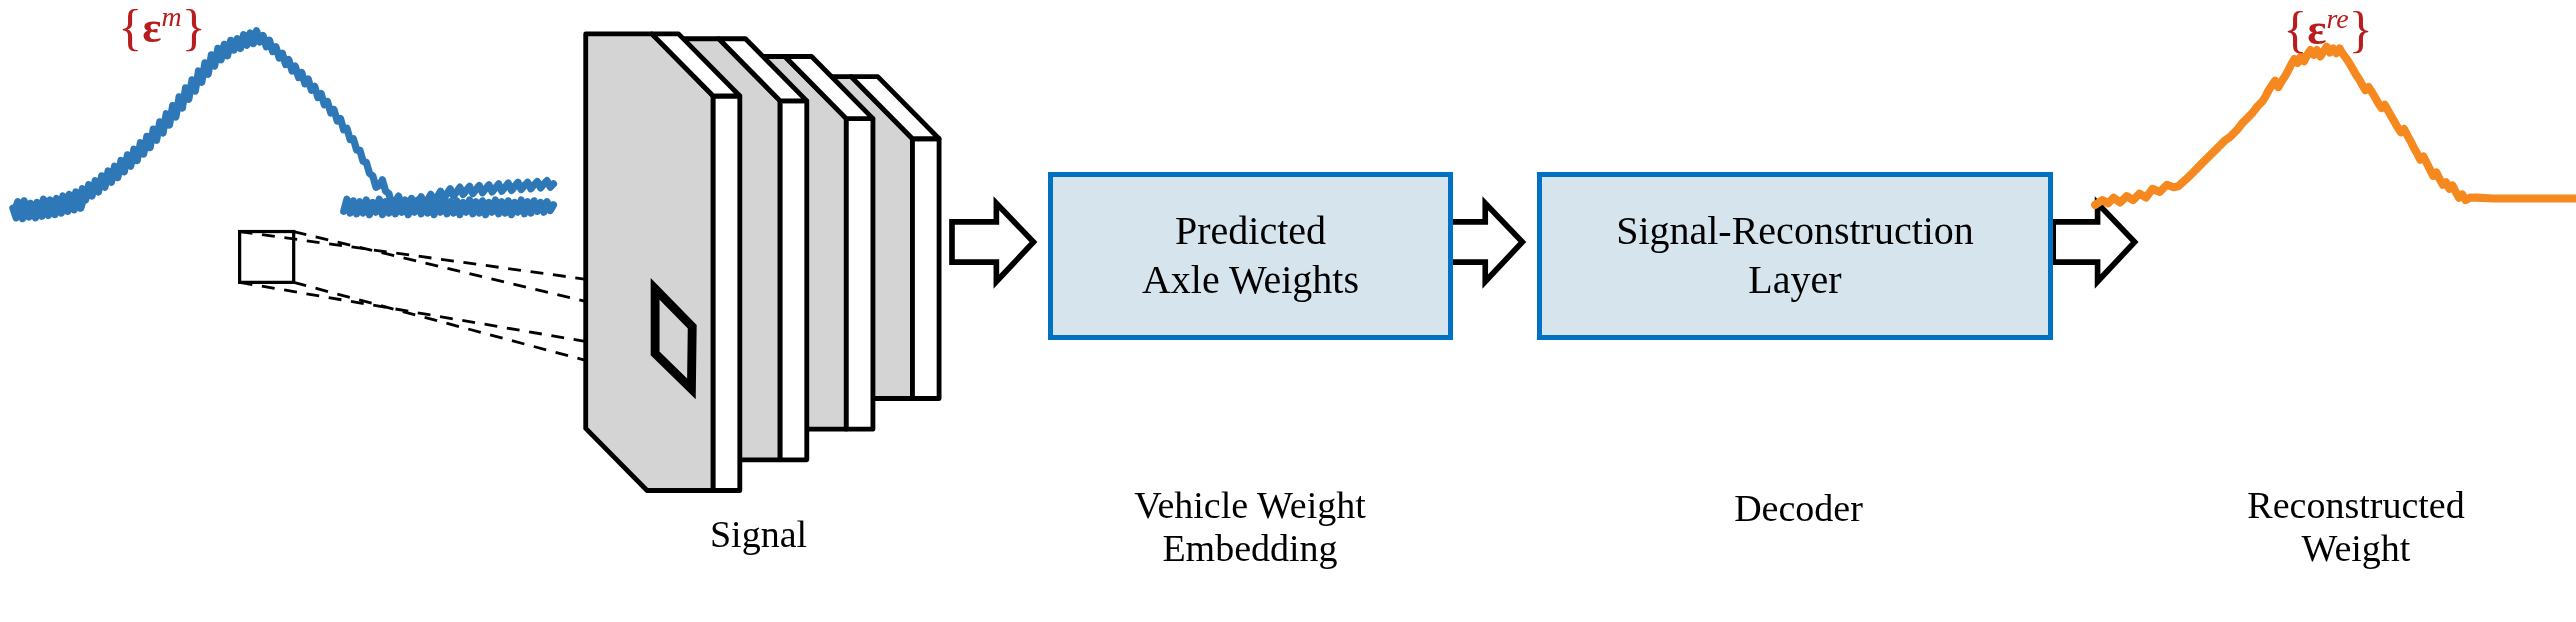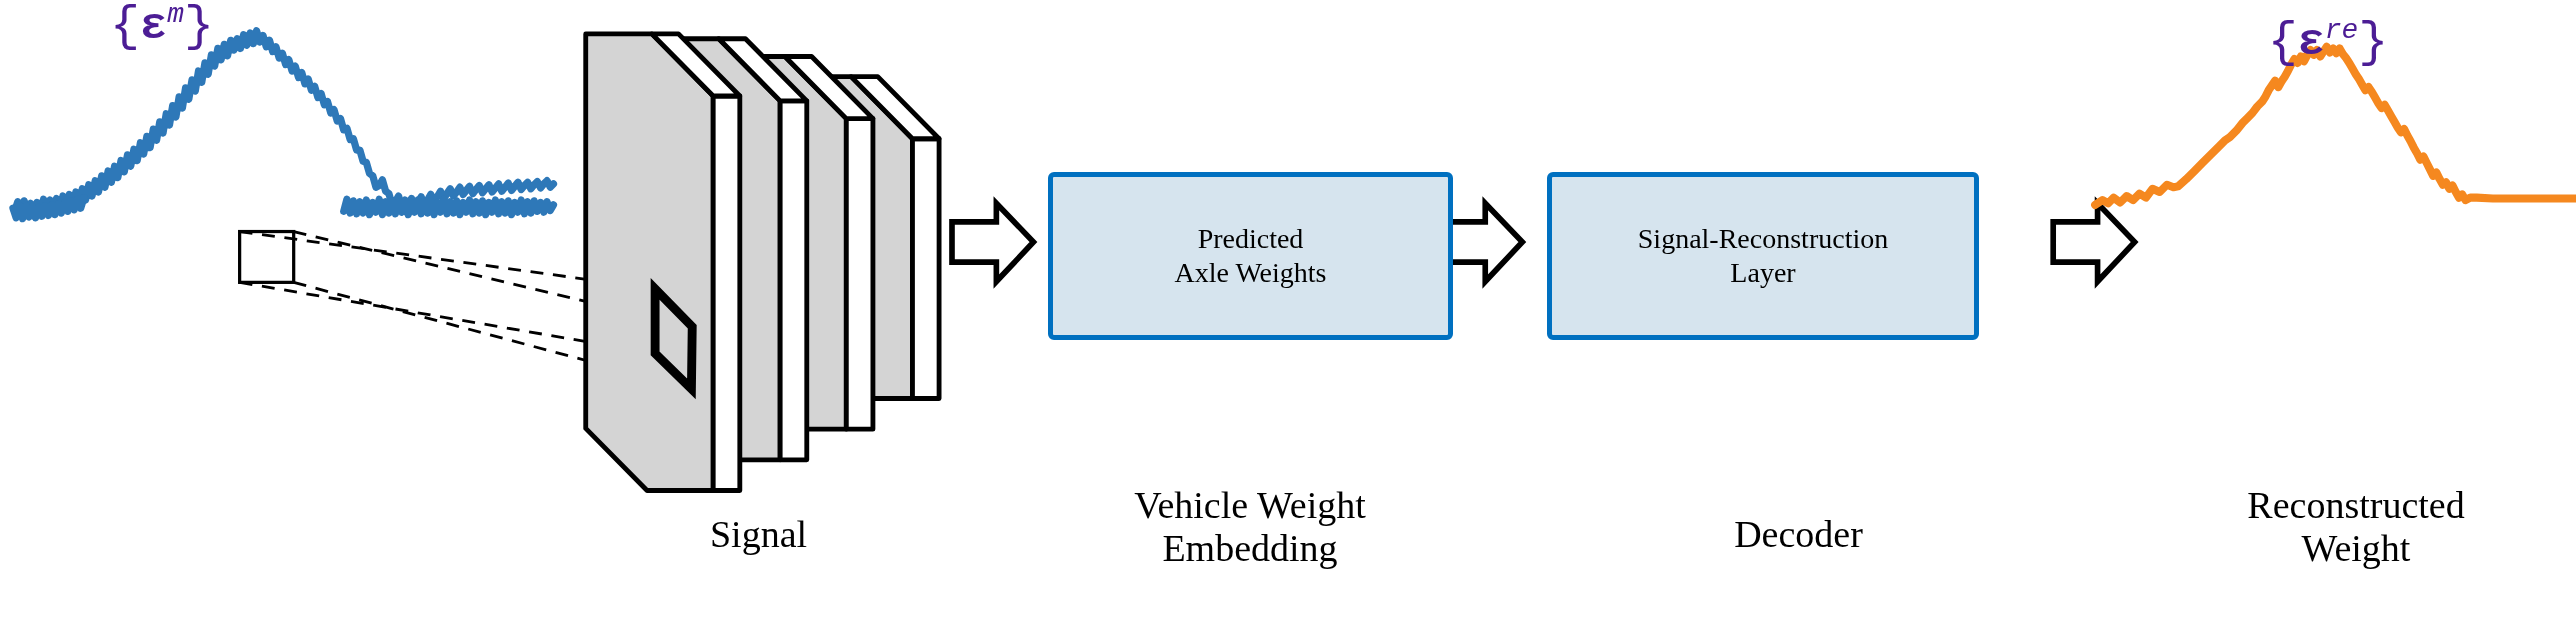--- a/index.html
+++ b/index.html
@@ -14,24 +14,24 @@
     position: relative;
     width: 2576px;
     height: 622px;
     background: #ffffff;
     overflow: hidden;
   }
   .abs { position: absolute; }
 
   
   .math-label {
-    font-family: Liberation Mono, monospace;
+    font-family: Liberation Serif, serif;
     font-size: 45px;
     font-weight: bold;
-    color: #4c1d95;
+    color: #b91c1c;
     white-space: nowrap;
     line-height: 1;
     text-align: center;
   }
   .math-label .brace { font-weight: normal; font-size: 50px; vertical-align: -1.6px; }
   .math-label .eps { font-style: normal; font-weight: bold; }
   .math-label sup {
     font-style: italic;
     font-weight: normal;
     font-size: 0.62em;
@@ -50,25 +50,24 @@
   }
 
   
   .proc-box {
     box-sizing: border-box;
     display: flex;
     align-items: center;
     justify-content: center;
     text-align: center;
     font-family: "Liberation Serif", "DejaVu Serif", serif;
-    font-size: 28px;
+    font-size: 40px;
     color: #000;
     line-height: 1.22;
     white-space: pre-line;
-    border-radius: 6px;
   }
 
   
   .svg-layer {
     position: absolute;
     top: 0; left: 0;
     width: 2576px;
     height: 622px;
     pointer-events: none;
   }
@@ -177,37 +176,37 @@
                L 2996,190 L 3000,198 L 3004,194 L 3008,202 L 3012,210 L 3016,218 L 3020,214 L 3024,222
                L 3028,229 L 3032,226 L 3036,234 L 3040,230 L 3044,238 L 3048,245 L 3052,241 L 3056,248
                L 3062,245 L 3070,245 L 3090,246 L 3120,246 L 3150,246 L 3180,246 L 3193,246"></path>
     </g>
   </svg>
 
   <div class="abs math-label" style="left:65px; top:1.6px; width:194px;">
     <span class="brace">{</span><span class="eps">ε</span><sup>m</sup><span class="brace">}</span>
   </div>
 
-  <div class="abs math-label" style="left:2227px; top:18px; width:202px;">
+  <div class="abs math-label" style="left:2227px; top:4px; width:202px;">
     <span class="brace">{</span><span class="eps">ε</span><sup>re</sup><span class="brace">}</span>
   </div>
 
   <div class="abs proc-box" style="left:1048px; top:172px; width:405px; height:168px;
               background:#D6E4EE; border:5.6px solid #0070C0;">Predicted
 Axle Weights</div>
 
-  <div class="abs proc-box" style="left:1537px; top:172px; width:432px; height:168px;
-              background:#D6E4EE; border:5.6px solid #0070C0;margin-left:10px;">Signal-Reconstruction
+  <div class="abs proc-box" style="left:1537px; top:172px; width:516px; height:168px;
+              background:#D6E4EE; border:5.6px solid #0070C0;">Signal-Reconstruction
 Layer</div>
 
 
   <div class="abs caption" style="left:565px; top:513px; width:387px;">Signal</div>
 
   <div class="abs caption" style="left:1008px; top:484px; width:484px;">Vehicle Weight
 Embedding</div>
 
-  <div class="abs caption" style="left:1605px; top:513px; width:387px;">Decoder</div>
+  <div class="abs caption" style="left:1605px; top:487px; width:387px;">Decoder</div>
 
   <div class="abs caption" style="left:2146px; top:484px; width:420px;">Reconstructed
 Weight</div>
 
 </div>
 
 
 </body></html>

